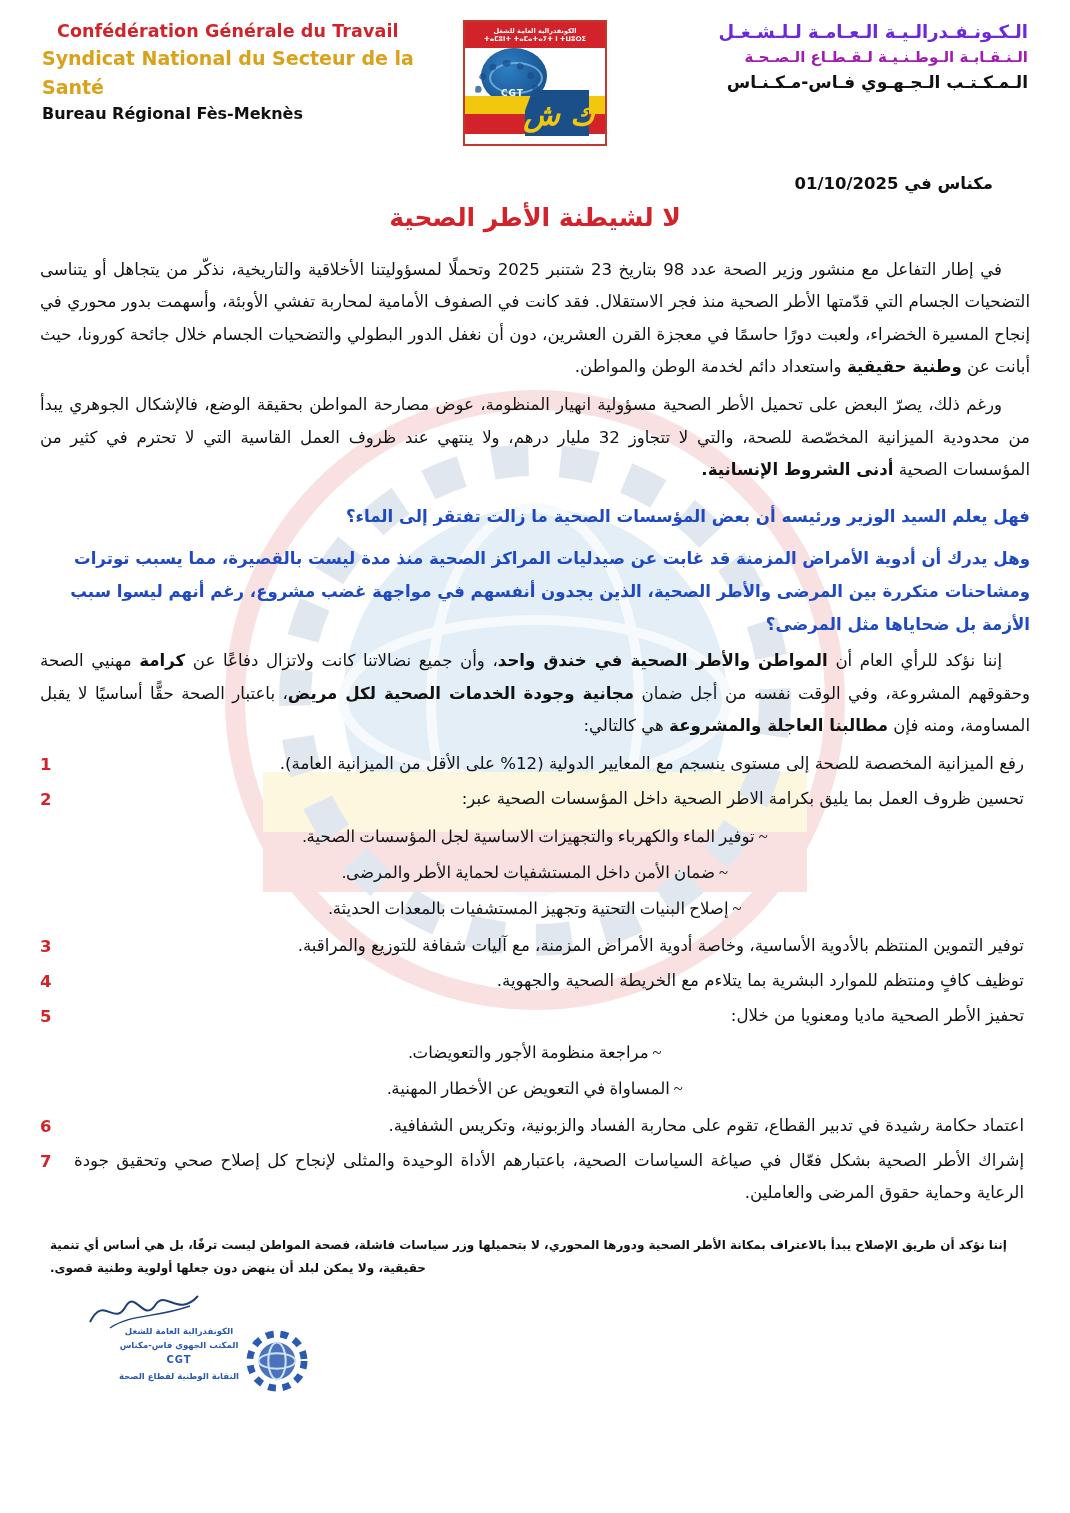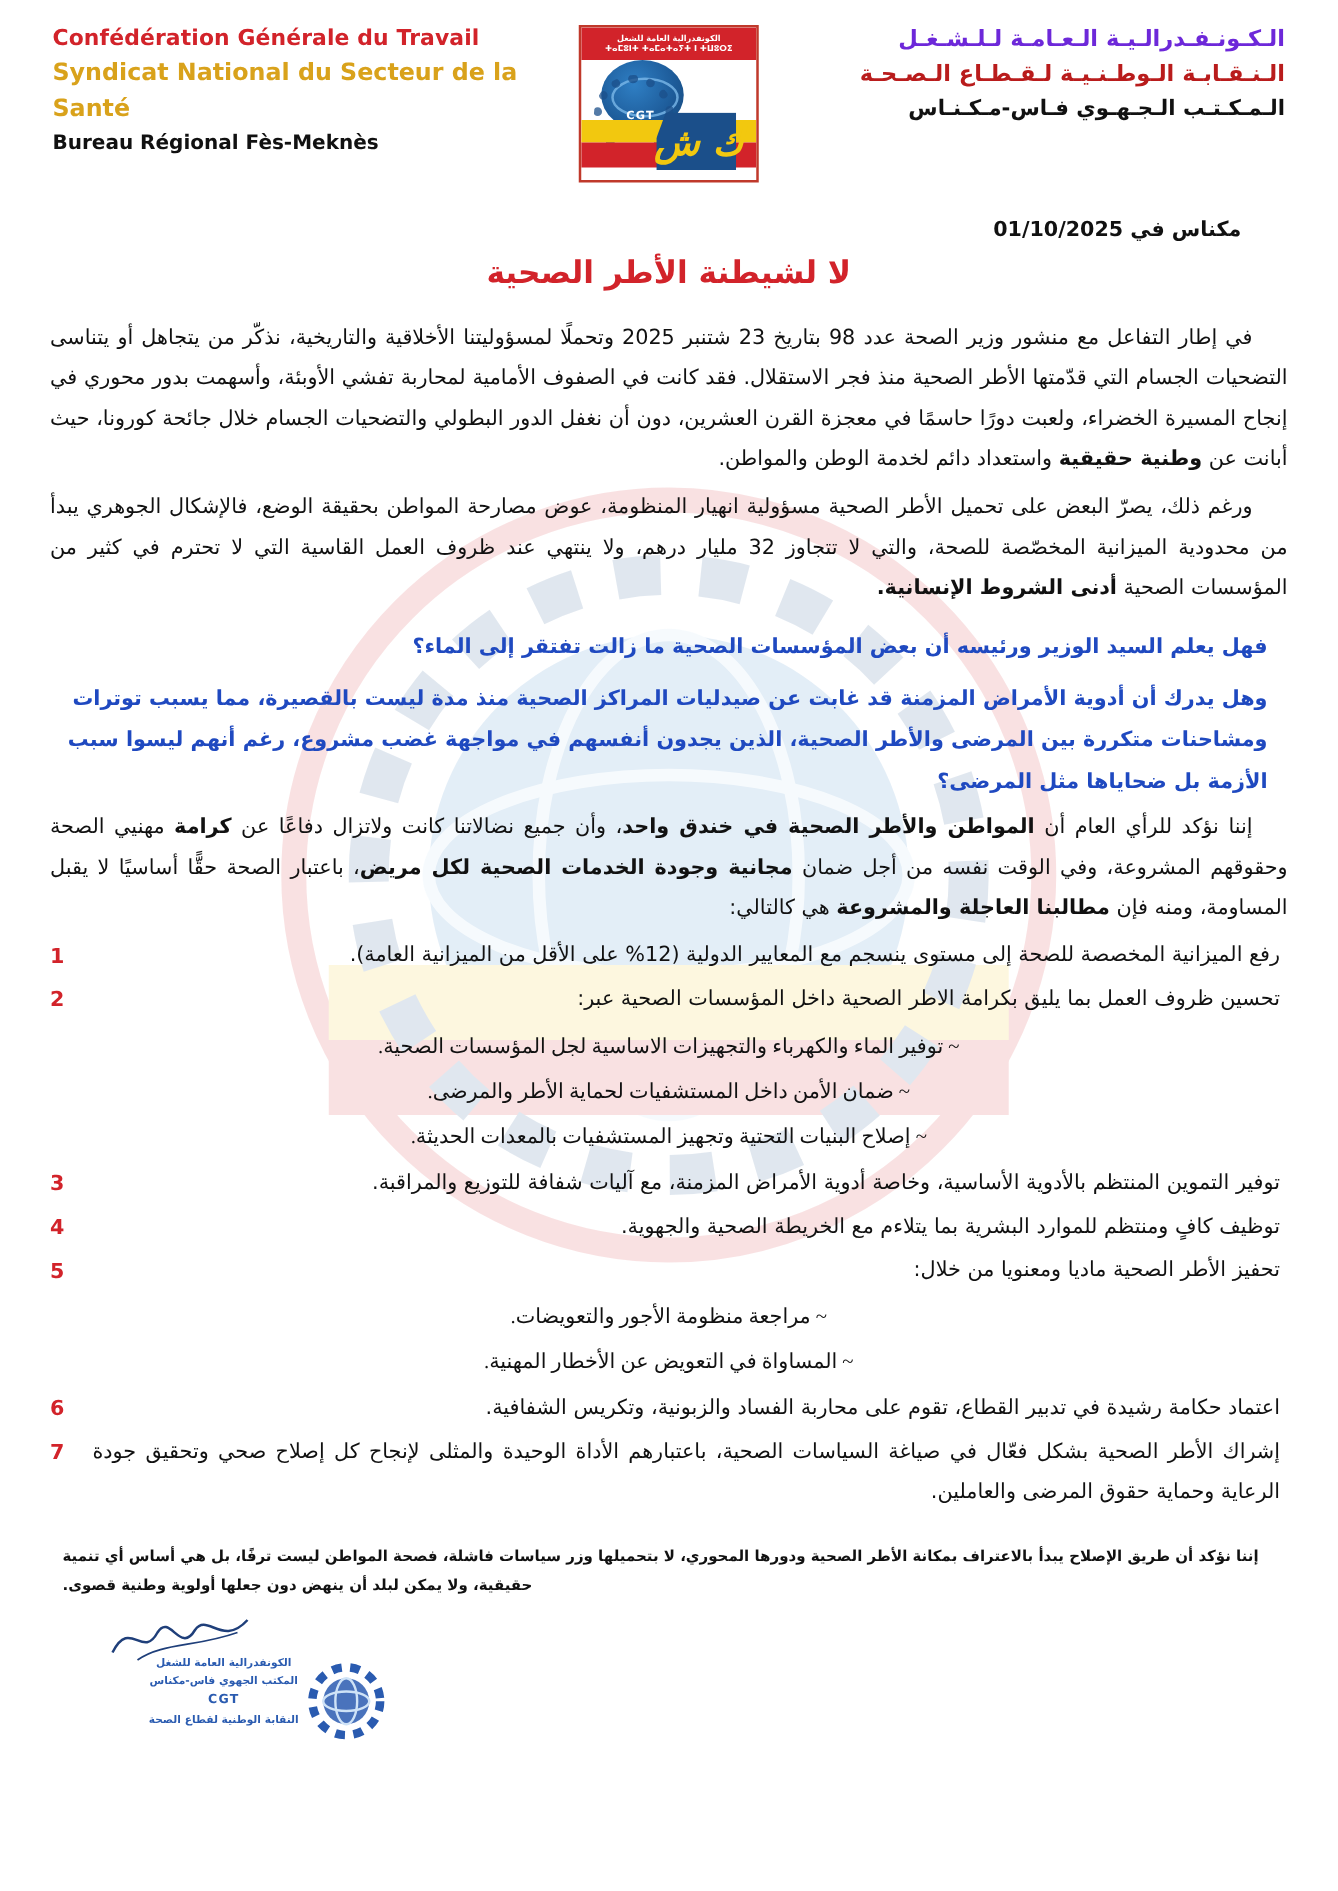--- a/index.html
+++ b/index.html
@@ -48,43 +48,44 @@
   }
   .header-left { text-align: left; }
   .header-right { text-align: right; direction: rtl; }
 
   .hl1 {
     color: #d2232a;
     font-weight: bold;
     font-size: 17.5px;
     line-height: 1.5;
     letter-spacing: .1px;
+    margin-left: 15px;
   }
   .hl2 {
     color: #d9a21b;
     font-weight: bold;
     font-size: 19px;
     line-height: 1.5;
   }
   .hl3 {
     color: #111;
     font-weight: bold;
     font-size: 16px;
     line-height: 1.6;
   }
   .hr1 {
     color: #6d28d9;
     font-weight: bold;
     font-size: 18px;
     line-height: 1.55;
   }
   .hr2 {
-    color: #b91c1c;
-    font-weight: bold;
-    font-size: 18px;
+    color: #a21caf;
+    font-weight: bold;
+    font-size: 15px;
     line-height: 1.55;
   }
   .hr3 {
     color: #111;
     font-weight: bold;
     font-size: 17px;
     line-height: 1.6;
   }
 
   
@@ -211,21 +212,21 @@
   .para {
     margin: 0 0 6px 0;
     text-indent: 28px;
   }
   .bold { font-weight: bold; }
   .blue {
     color: #1f49c0;
     font-weight: bold;
     text-align: right;
     line-height: 2.0;
-    margin: 14px 16px 4px 0;
+    margin: 14px 0 4px 0;
     text-indent: 0;
   }
   .blue.q2 { margin-top: 8px; }
 
   
   .demands { margin: 6px 0 0 0; }
   .demand-row {
     display: flex;
     direction: rtl;
     align-items: flex-start;

